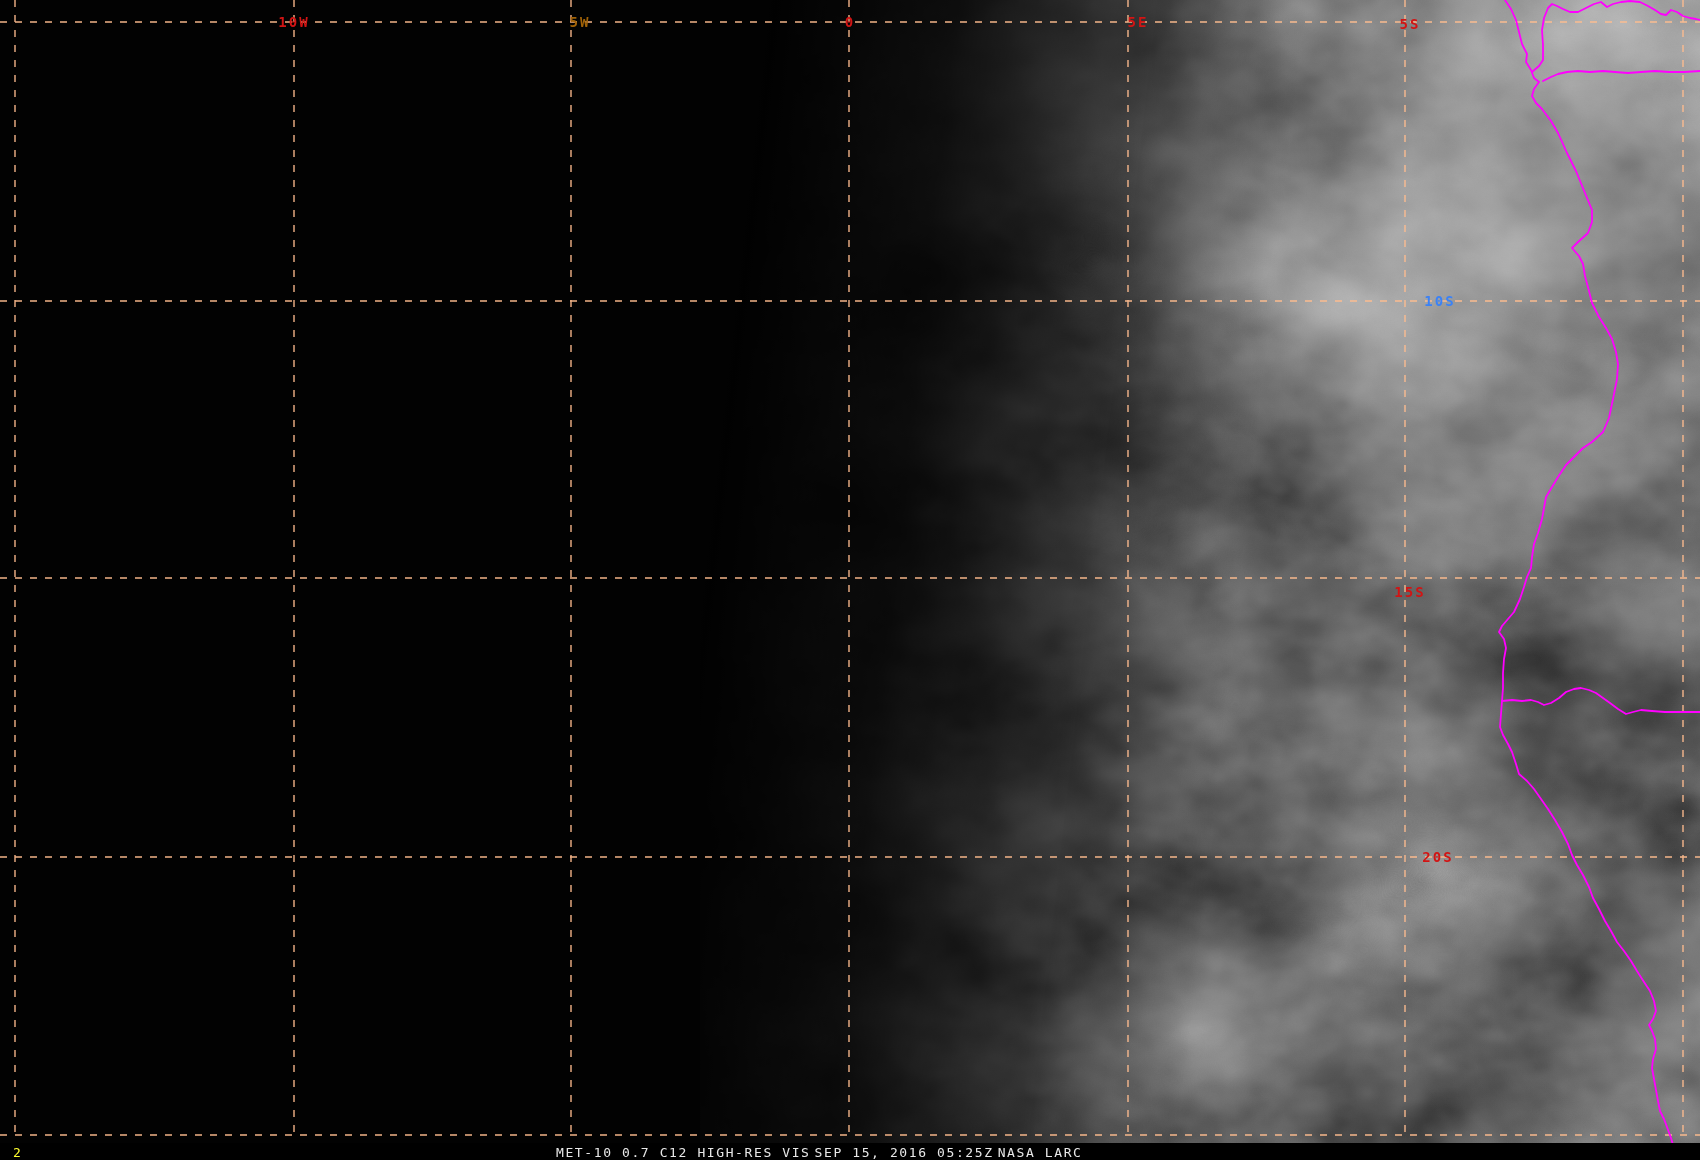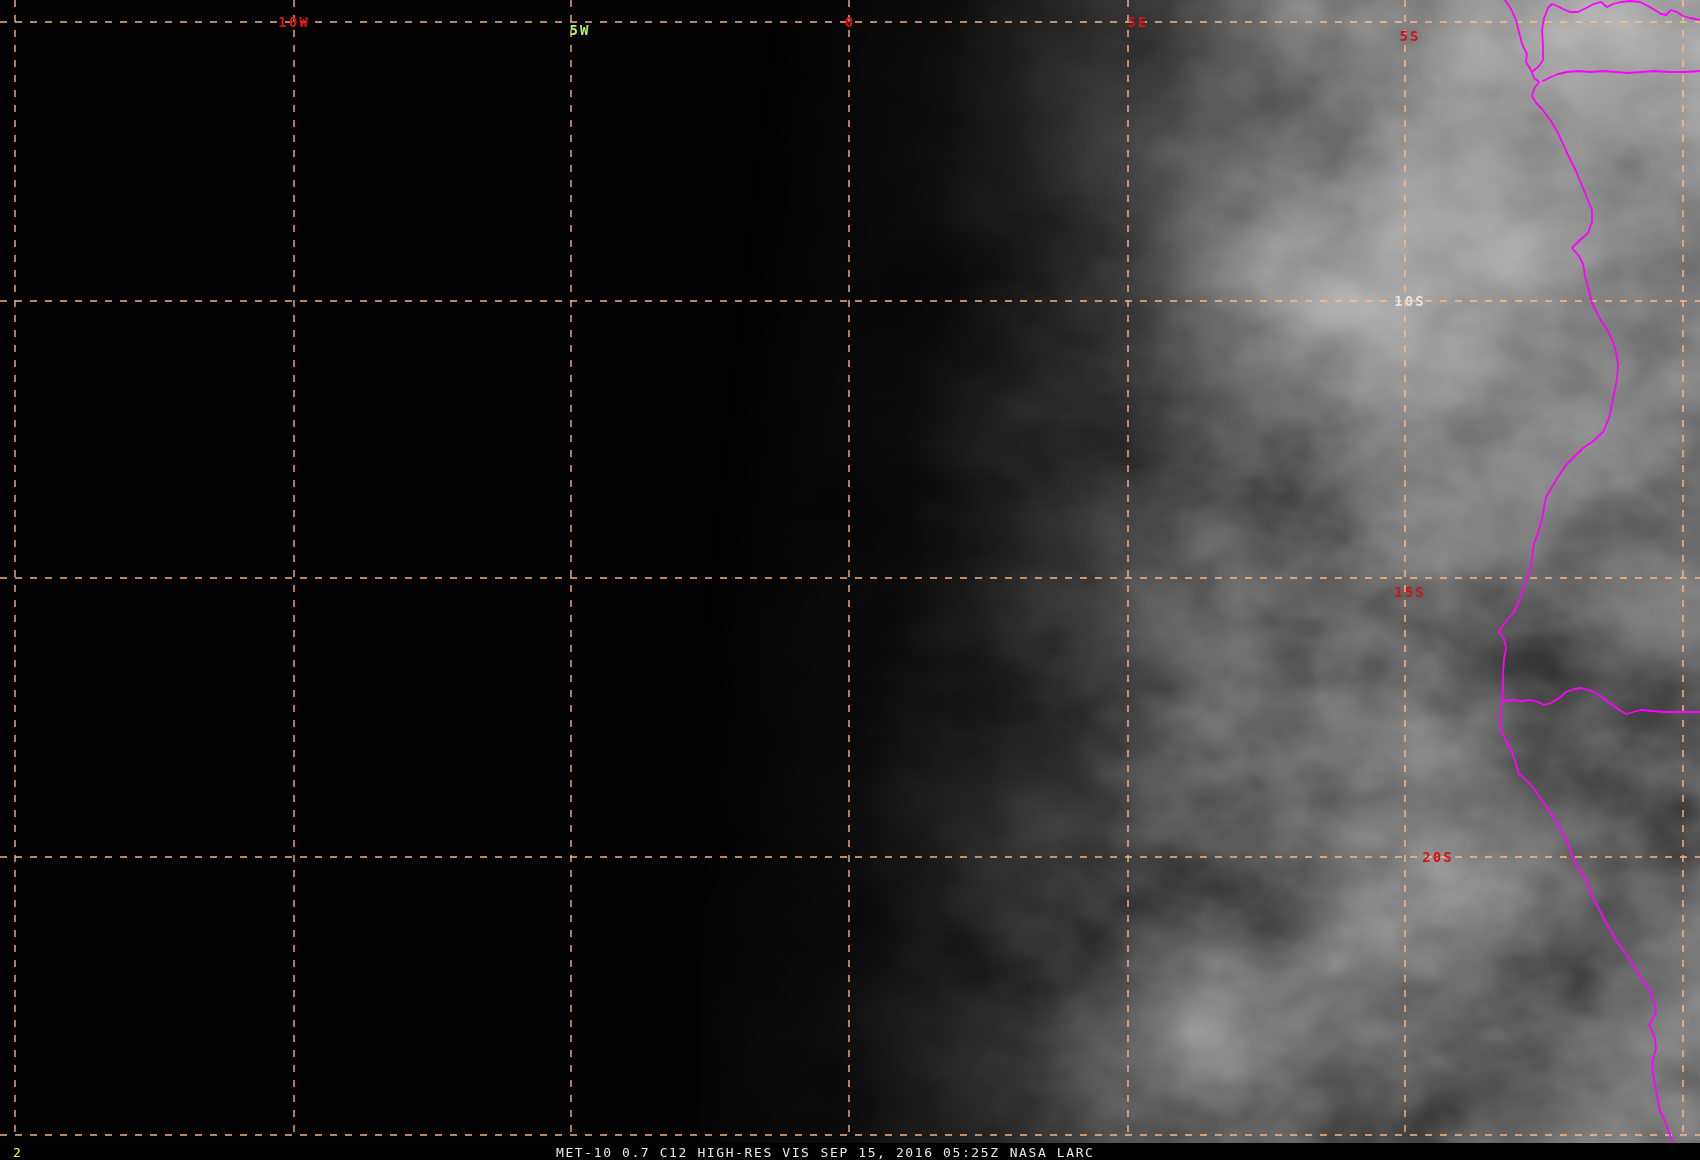--- a/index.html
+++ b/index.html
@@ -3,21 +3,21 @@
 <meta charset="utf-8">
 <style>
   html,body{margin:0;padding:0;background:#000;}
   .screen{position:relative;width:1700px;height:1160px;background:#000;overflow:hidden;
           font-family:"DejaVu Sans Mono","Liberation Mono",monospace;}
   #map-svg{position:absolute;left:0;top:0;width:1700px;height:1160px;display:block;}
   #labels{position:absolute;left:0;top:0;width:1548px;height:1160px;pointer-events:none;}
   .grid-label{position:absolute;transform:translate(-50%,-50%);font-size:14px;letter-spacing:2px;
               font-weight:bold;white-space:nowrap;}
   #caption-bar{position:absolute;left:0;bottom:0;width:1700px;height:17px;background:#000;}
-  #caption-text{position:absolute;left:556px;top:1145px;display:flex;gap:10px;
+  #caption-text{position:absolute;left:556px;top:1145px;display:flex;gap:4px;
                 font-size:13px;letter-spacing:1.6px;white-space:pre;}
   #corner-marker{position:absolute;left:13px;top:1145px;font-size:13px;letter-spacing:1px;}
 </style>
 </head>
 <body>
 
 <div class="screen">
 
   <svg id="map-svg" viewBox="0 0 1700 1160" xmlns="http://www.w3.org/2000/svg">
     <defs>
@@ -86,25 +86,25 @@
         <polyline points="1532,72 1539,66 1543,60 1543,45 1542,30 1544,18 1548,8 1552,4 1557,6 1563,9 1570,12 1578,12 1586,8 1594,4 1601,2 1607,7 1613,4 1621,2 1630,1 1640,2 1648,6 1655,10 1661,14 1666,15 1671,10 1677,12 1683,16 1690,18 1696,19 1700,20" stroke="#ff00ff"></polyline>
         <polyline points="1543,81 1551,77 1558,74 1567,72 1578,71 1590,72 1603,71 1615,72 1628,73 1641,72 1655,71 1669,72 1684,72 1700,71" stroke="#ff00ff"></polyline>
         <polyline points="1502,701 1512,700 1522,701 1531,700 1538,702 1544,705 1551,703 1559,698 1566,692 1574,689 1581,688 1589,690 1596,693 1603,698 1610,703 1618,709 1626,714 1633,712 1641,710 1652,711 1665,712 1680,712 1700,712" stroke="#ff00ff"></polyline>
       </g>
 
     <rect x="0" y="1143" width="1700" height="17" fill="#000000"></rect>
   </svg>
 
   <div id="labels">
       <span class="grid-label" style="left: 294px; top: 22px; color: rgb(210, 20, 20);">10W</span>
-      <span class="grid-label" style="left: 580px; top: 30px; color: #bef264;">5W</span>
+      <span class="grid-label" style="left: 580px; top: 22px; color: #a16207;">5W</span>
       <span class="grid-label" style="left: 850px; top: 22px; color: rgb(210, 20, 20);">0</span>
       <span class="grid-label" style="left: 1138px; top: 22px; color: rgb(210, 20, 20);">5E</span>
-      <span class="grid-label" style="left: 1410px; top: 36px; color: rgb(210, 20, 20);">5S</span>
-      <span class="grid-label" style="left: 1410px; top: 301px; color: #e5e5e5;">10S</span>
+      <span class="grid-label" style="left: 1410px; top: 24px; color: rgb(210, 20, 20);">5S</span>
+      <span class="grid-label" style="left: 1440px; top: 301px; color: #3b82f6;">10S</span>
       <span class="grid-label" style="left: 1410px; top: 592px; color: rgb(210, 20, 20);">15S</span>
       <span class="grid-label" style="left: 1410px; top: 857px; color: rgb(210, 20, 20); margin-left: 28px;">20S</span>
     </div>
 
   <div id="caption-bar"></div>
   <div id="caption-text" style="color: rgb(232, 232, 232);">
     <span>MET-10 0.7 C12 HIGH-RES VIS</span>
     <span>SEP 15, 2016 05:25Z</span>
     <span>NASA LARC</span>
   </div>

